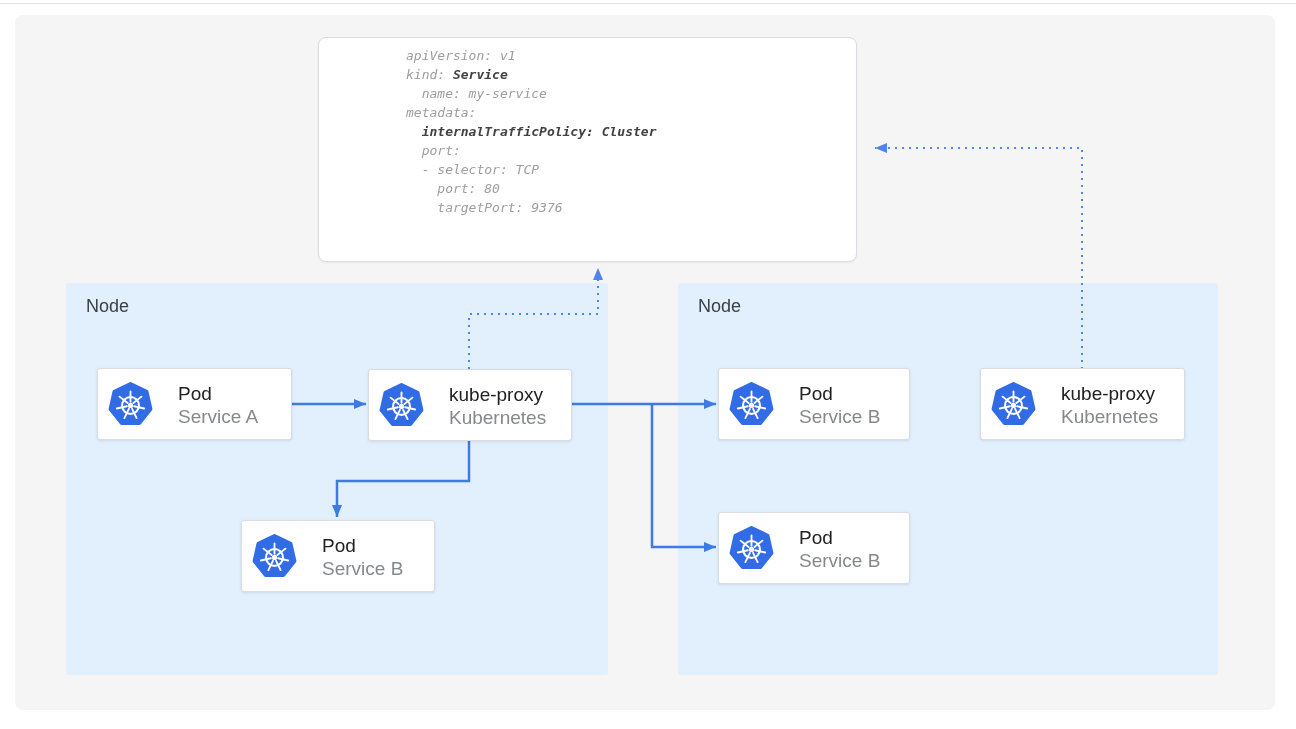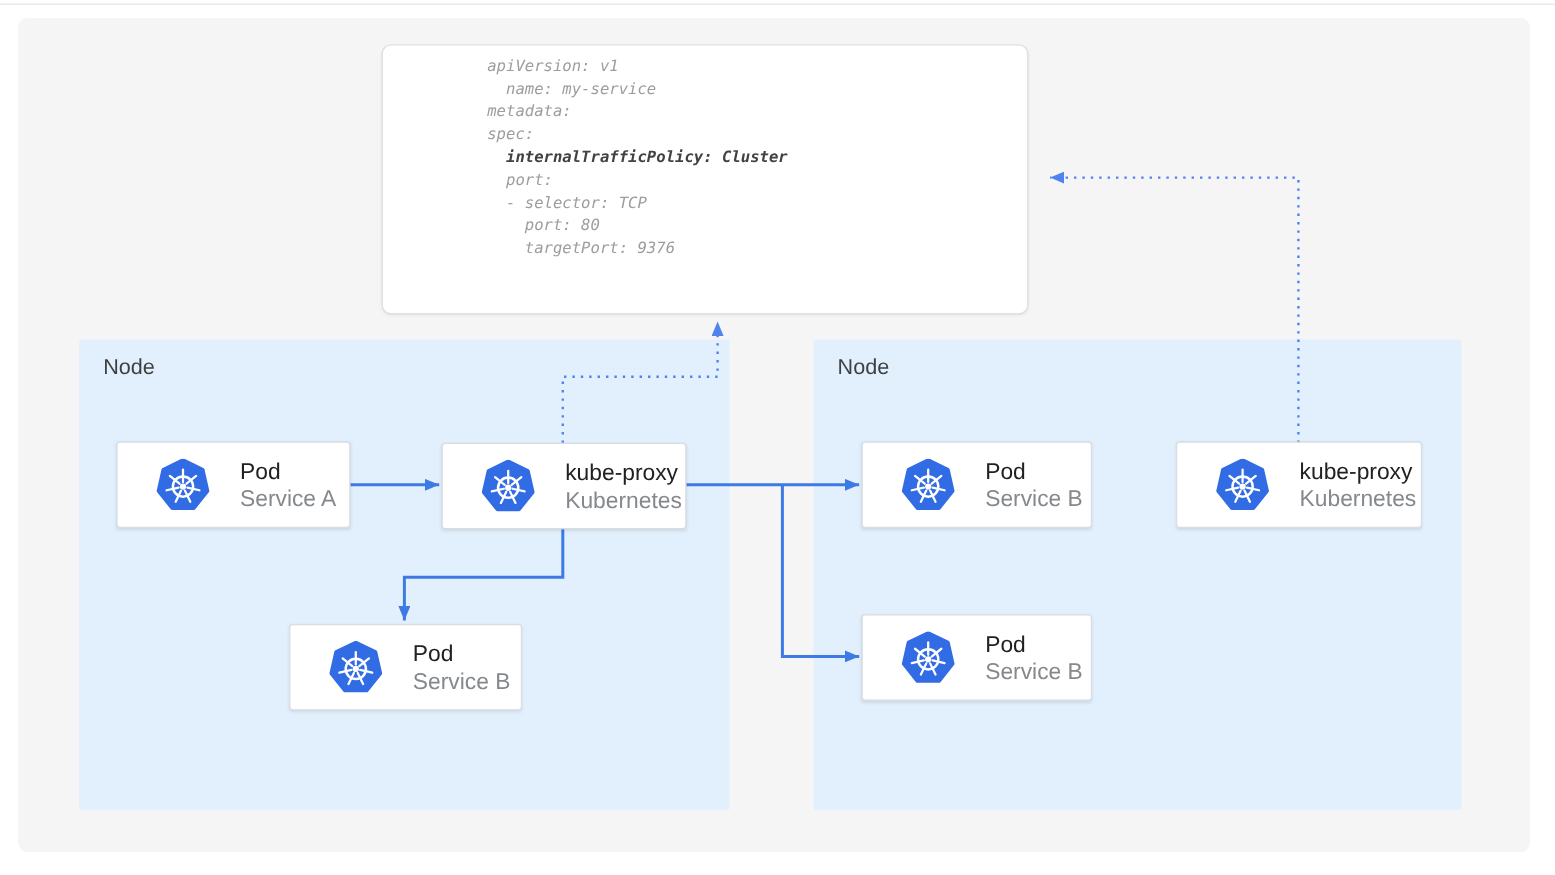--- a/index.html
+++ b/index.html
@@ -40,21 +40,21 @@
   .node-1{left:66px;width:542px;}
   .node-2{left:678px;width:540px;}
   .node-label{
     position:absolute;left:20px;top:13px;font-size:18px;color:#3c4043;
   }
   
   .card{
     position:absolute;height:72px;background:#ffffff;
     border:1px solid var(--card-border);border-radius:3px;
     box-shadow:0 1px 3px rgba(0,0,0,0.10);
-    display:flex;align-items:center;gap:25px;padding-left:32px;
+    display:flex;align-items:center;gap:25px;padding-left:10px;
   }
   .card .k8s{width:45px;height:45px;flex:0 0 auto;}
   .card-title{font-size:19px;line-height:25px;color:#212121;}
   .card-subtitle{font-size:19px;line-height:22px;color:#85898d;}
   
   .card-pod-a{left:97px;top:368px;width:195px;}
   .card-kp-1{left:368px;top:369px;width:204px;}
   .card-pod-b-left{left:241px;top:520px;width:194px;}
   .card-pod-b-top{left:718px;top:368px;width:192px;}
   .card-pod-b-bottom{left:718px;top:512px;width:192px;}
@@ -93,23 +93,23 @@
     </symbol>
   </defs>
 </svg>
 
 <div class="page">
   <div class="top-hairline"></div>
   <div class="canvas"></div>
 
   <div class="code-card">
     <div class="code-line"><span>apiVersion: v1</span><span class="b"></span></div>
+    <div class="code-line"><span>kind: </span><span class="b">Service</span></div>
     <div class="code-line"><span>  name: my-service</span><span class="b"></span></div>
     <div class="code-line"><span>metadata:</span><span class="b"></span></div>
-    <div class="code-line"><span>spec:</span><span class="b"></span></div>
     <div class="code-line"><span>  </span><span class="b">internalTrafficPolicy: Cluster</span></div>
     <div class="code-line"><span>  port:</span><span class="b"></span></div>
     <div class="code-line"><span>  - selector: TCP</span><span class="b"></span></div>
     <div class="code-line"><span>    port: 80</span><span class="b"></span></div>
     <div class="code-line"><span>    targetPort: 9376</span><span class="b"></span></div>
   </div>
 
   <div class="node node-1">
     <div class="node-label">Node</div>
   </div>

